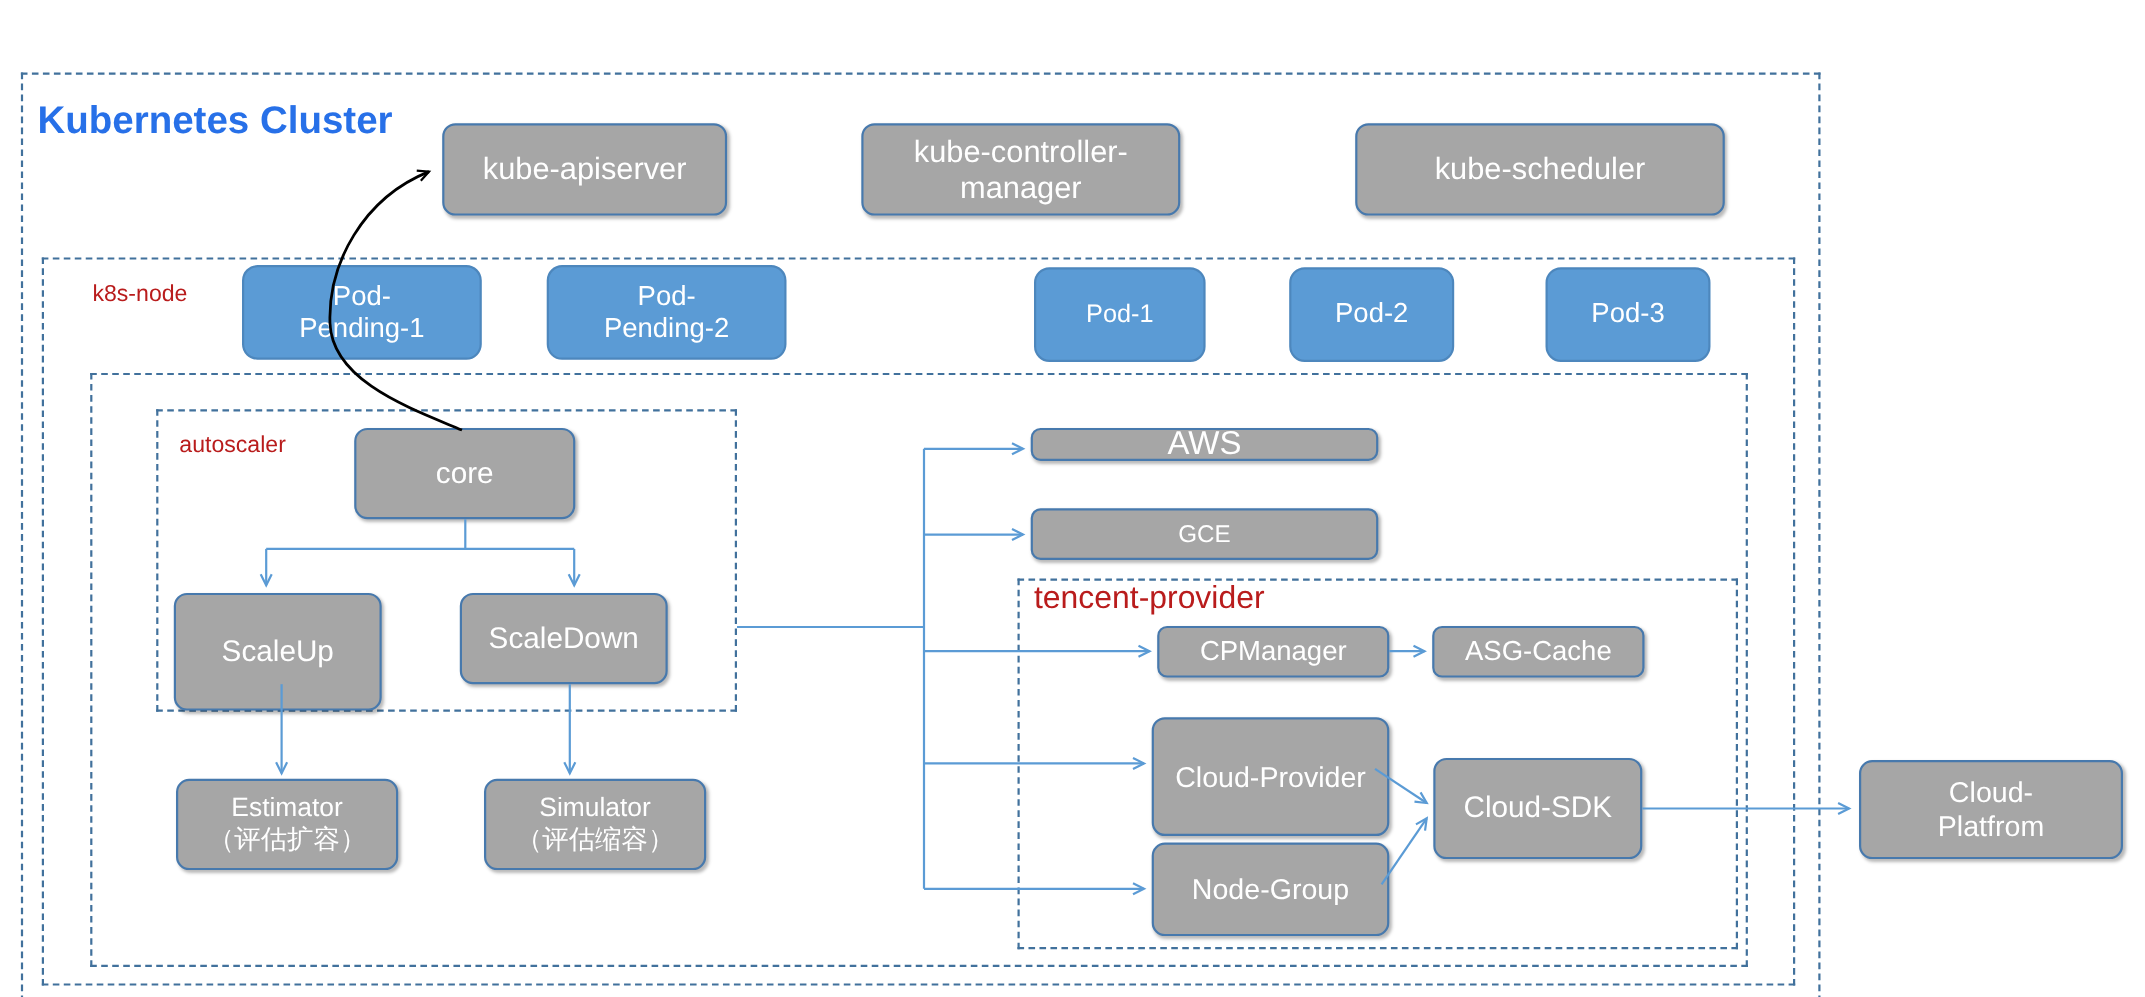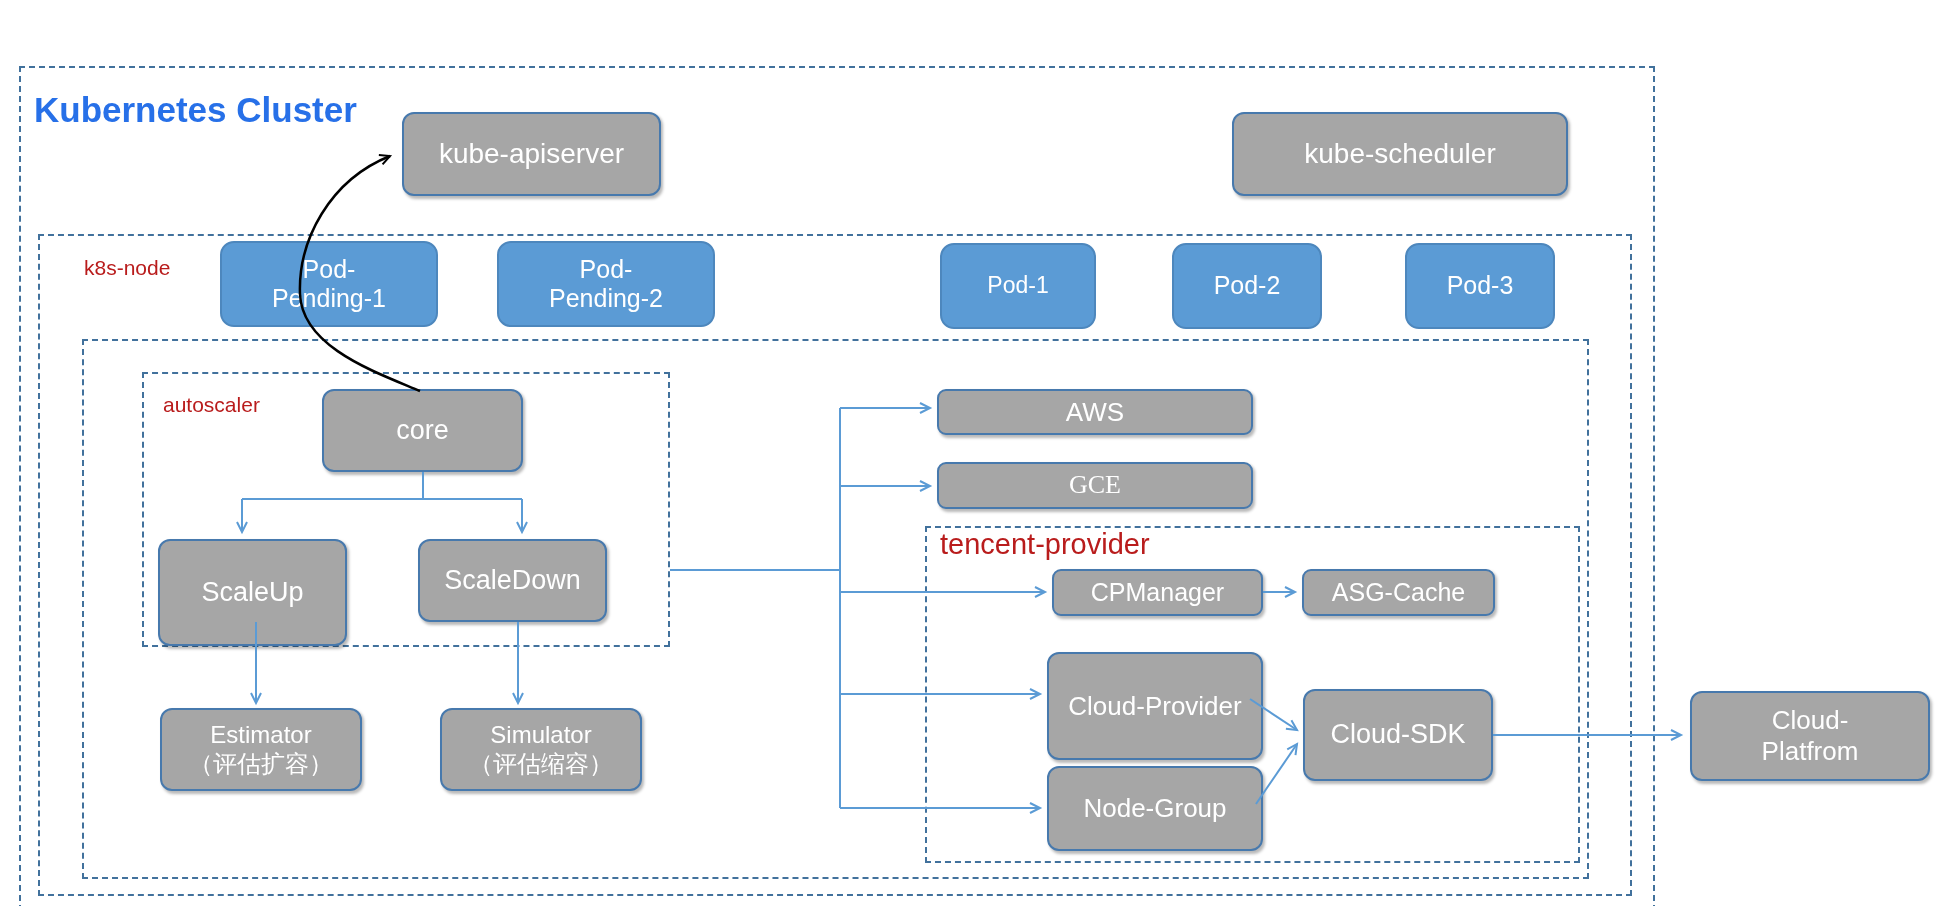--- a/index.html
+++ b/index.html
@@ -37,22 +37,22 @@
   #n-pp1          {left:220px; top:197px; width:218px;height:86px;font-size:25px;}
   #n-pp2          {left:497px; top:197px; width:218px;height:86px;font-size:25px;}
   #n-p1           {left:940px; top:199px; width:156px;height:86px;font-size:23px;}
   #n-p2           {left:1172px;top:199px; width:150px;height:86px;font-size:25px;}
   #n-p3           {left:1405px;top:199px; width:150px;height:86px;font-size:25px;}
   #n-core         {left:322px; top:345px; width:201px;height:83px;font-size:27px;}
   #n-scaleup      {left:158px; top:495px; width:189px;height:107px;font-size:27px;}
   #n-scaledown    {left:418px; top:495px; width:189px;height:83px;font-size:27px;}
   #n-estimator    {left:160px; top:664px; width:202px;height:83px;font-size:24px;}
   #n-simulator    {left:440px; top:664px; width:202px;height:83px;font-size:24px;}
-  #n-aws          {left:937px; top:345px; width:316px;height:46px;font-size:26px;text-align:center;}
-  #n-gce          {left:937px; top:418px; width:316px;height:47px;font-size:26px;font-family:Liberation Serif, serif;}
+  #n-aws          {left:937px; top:345px; width:316px;height:30px;font-size:30px;text-align:center;}
+  #n-gce          {left:937px; top:418px; width:316px;height:47px;font-size:22px;}
   #n-cpmanager    {left:1052px;top:525px; width:211px;height:47px;font-size:25px;}
   #n-asgcache     {left:1302px;top:525px; width:193px;height:47px;font-size:25px;}
   #n-cloudprovider{left:1047px;top:608px; width:216px;height:108px;font-size:26px;}
   #n-nodegroup    {left:1047px;top:722px; width:216px;height:85px;font-size:26px;}
   #n-cloudsdk     {left:1303px;top:645px; width:190px;height:92px;font-size:27px;}
   #n-cloudplatform{left:1690px;top:647px; width:240px;height:90px;font-size:26px;}
   
   #edges{position:absolute;left:0;top:0;width:1950px;height:906px;pointer-events:none;}
   .edge{stroke:var(--arrow,#5b9bd5);stroke-width:2;fill:none;}
   .edge-black{stroke:#000;stroke-width:2.5;fill:none;}
@@ -67,20 +67,22 @@
   <div class="grp" id="c-inner"></div>
   <div class="grp" id="c-autoscaler"></div>
   <div class="grp" id="c-tencent"></div>
 
   <div class="lbl" id="l-title">Kubernetes Cluster</div>
   <div class="lbl" id="l-k8s">k8s-node</div>
   <div class="lbl" id="l-autoscaler">autoscaler</div>
   <div class="lbl" id="l-tencent">tencent-provider</div>
 
   <div class="node gray" id="n-apiserver">kube-apiserver</div>
+  <div class="node gray" id="n-kcm">kube-controller-
+manager</div>
   <div class="node gray" id="n-scheduler">kube-scheduler</div>
 
   <div class="node blue" id="n-pp1">Pod-
 Pending-1</div>
   <div class="node blue" id="n-pp2">Pod-
 Pending-2</div>
   <div class="node blue" id="n-p1">Pod-1</div>
   <div class="node blue" id="n-p2">Pod-2</div>
   <div class="node blue" id="n-p3">Pod-3</div>
 

